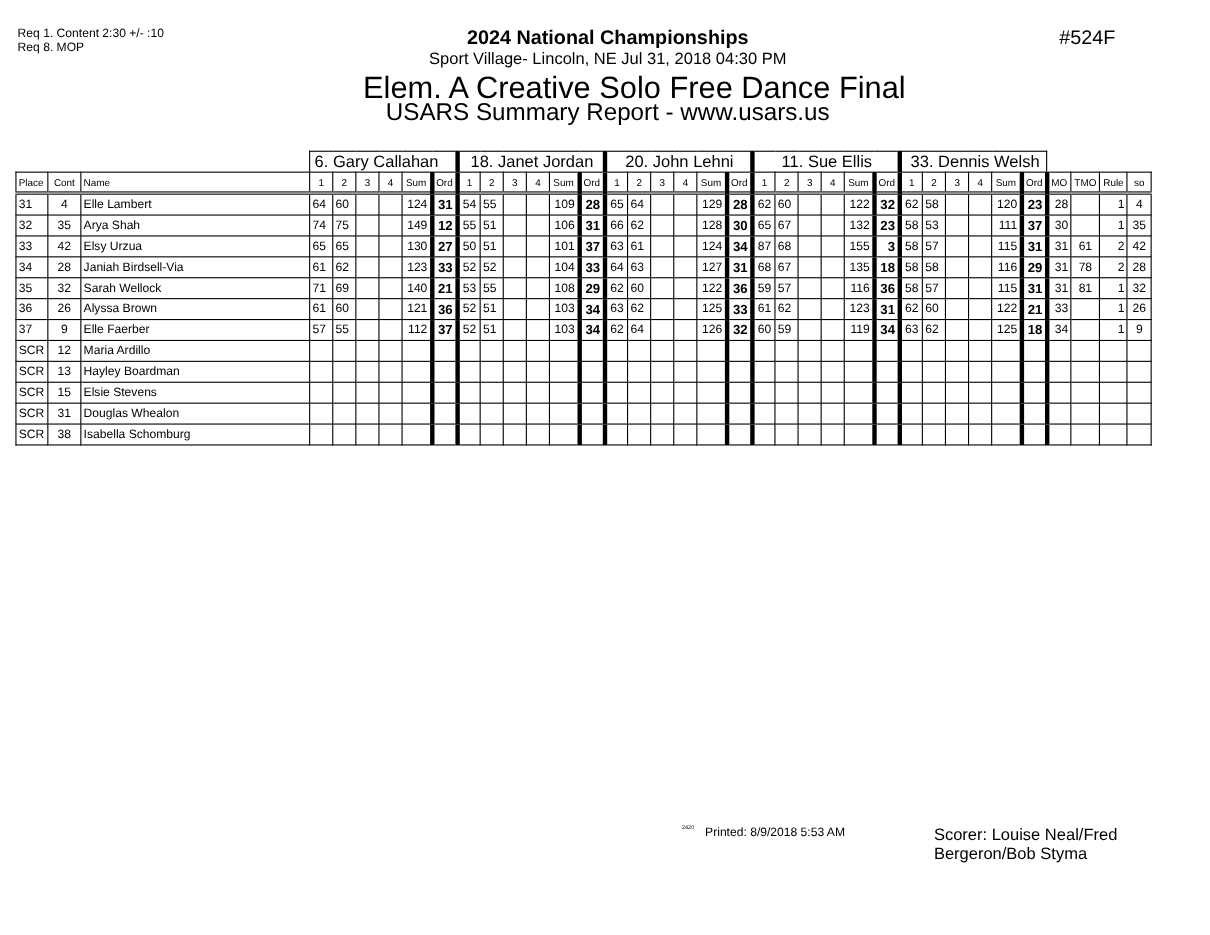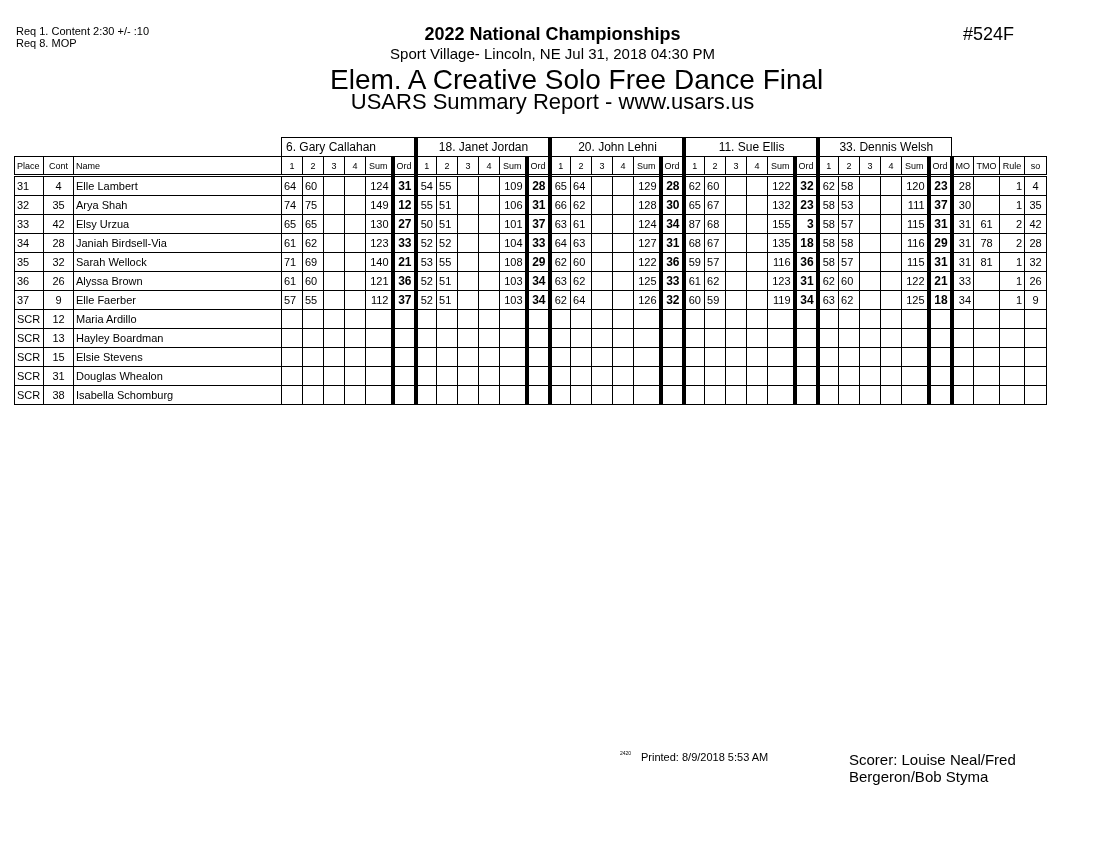--- a/index.html
+++ b/index.html
@@ -7,21 +7,21 @@
   .req { position: absolute; left: 16px; top: 25px; font-size: 11px; line-height: 12px; }
   .hdr { position: absolute; left: 330px; width: 445px; text-align: center; white-space: nowrap; }
   .h1 { top: 24px; font-size: 18px; font-weight: bold; }
   .h2 { top: 45px; font-size: 15px; }
   .h3 { top: 64px; font-size: 28px; font-weight: normal; }
   .h4 { top: 89px; font-size: 22px; }
   .event-no { position: absolute; left: 963px; top: 24px; font-size: 18px; font-weight: normal; }
 
   table.results { position: absolute; left: 14px; top: 137px; border-collapse: collapse; table-layout: fixed; font-size: 11px; }
   table.results td { border: 1px solid #000; padding: 0 2px; height: 18px; white-space: nowrap; overflow: hidden; }
-  table.results tr.judges td { height: 18px; font-size: 12px; margin-top: 17px; }
+  table.results tr.judges td { height: 18px; font-size: 15px; margin-top: 17px; }
   table.results tr.judges td.blank { border: none; }
   table.results tr.judges td.jname { border-left: 1px solid #000; border-top: 1px solid #000; padding-left: 4px; }
   table.results tr.colhdr td { font-size: 9px; height: 17px; border-bottom: 3px double #000; }
   .c { text-align: center; }
   .r { text-align: right; }
   .l { text-align: left; }
   td.ord { border-left: 4px solid #000 !important; font-weight: bold; font-size: 12px; text-align: right; }
   td.ordh { border-left: 4px solid #000 !important; font-size: 9px; }
   td.jstart { border-left: 4px solid #000 !important; text-align: center; }
 
@@ -30,21 +30,21 @@
   .scorer { position: absolute; left: 849px; top: 751px; font-size: 15px; }
 </style>
 </head>
 <body>
 
 <div class="req">
   <div>Req  1.  Content 2:30 +/- :10</div>
   <div>Req  8.  MOP</div>
 </div>
 
-<div class="hdr h1">2022 National Championships</div>
+<div class="hdr h1">2024 National Championships</div>
 <div class="hdr h2">Sport Village- Lincoln, NE  Jul 31, 2018  04:30 PM</div>
 <div class="hdr h3">Elem. A Creative Solo Free Dance Final</div>
 <div class="hdr h4">USARS Summary Report - www.usars.us</div>
 <div class="event-no">#524F</div>
 
 <table class="results" id="results">
   <colgroup id="cols">
       <col style="width: 29px;">
       <col style="width: 30px;">
       <col style="width: 208px;">

